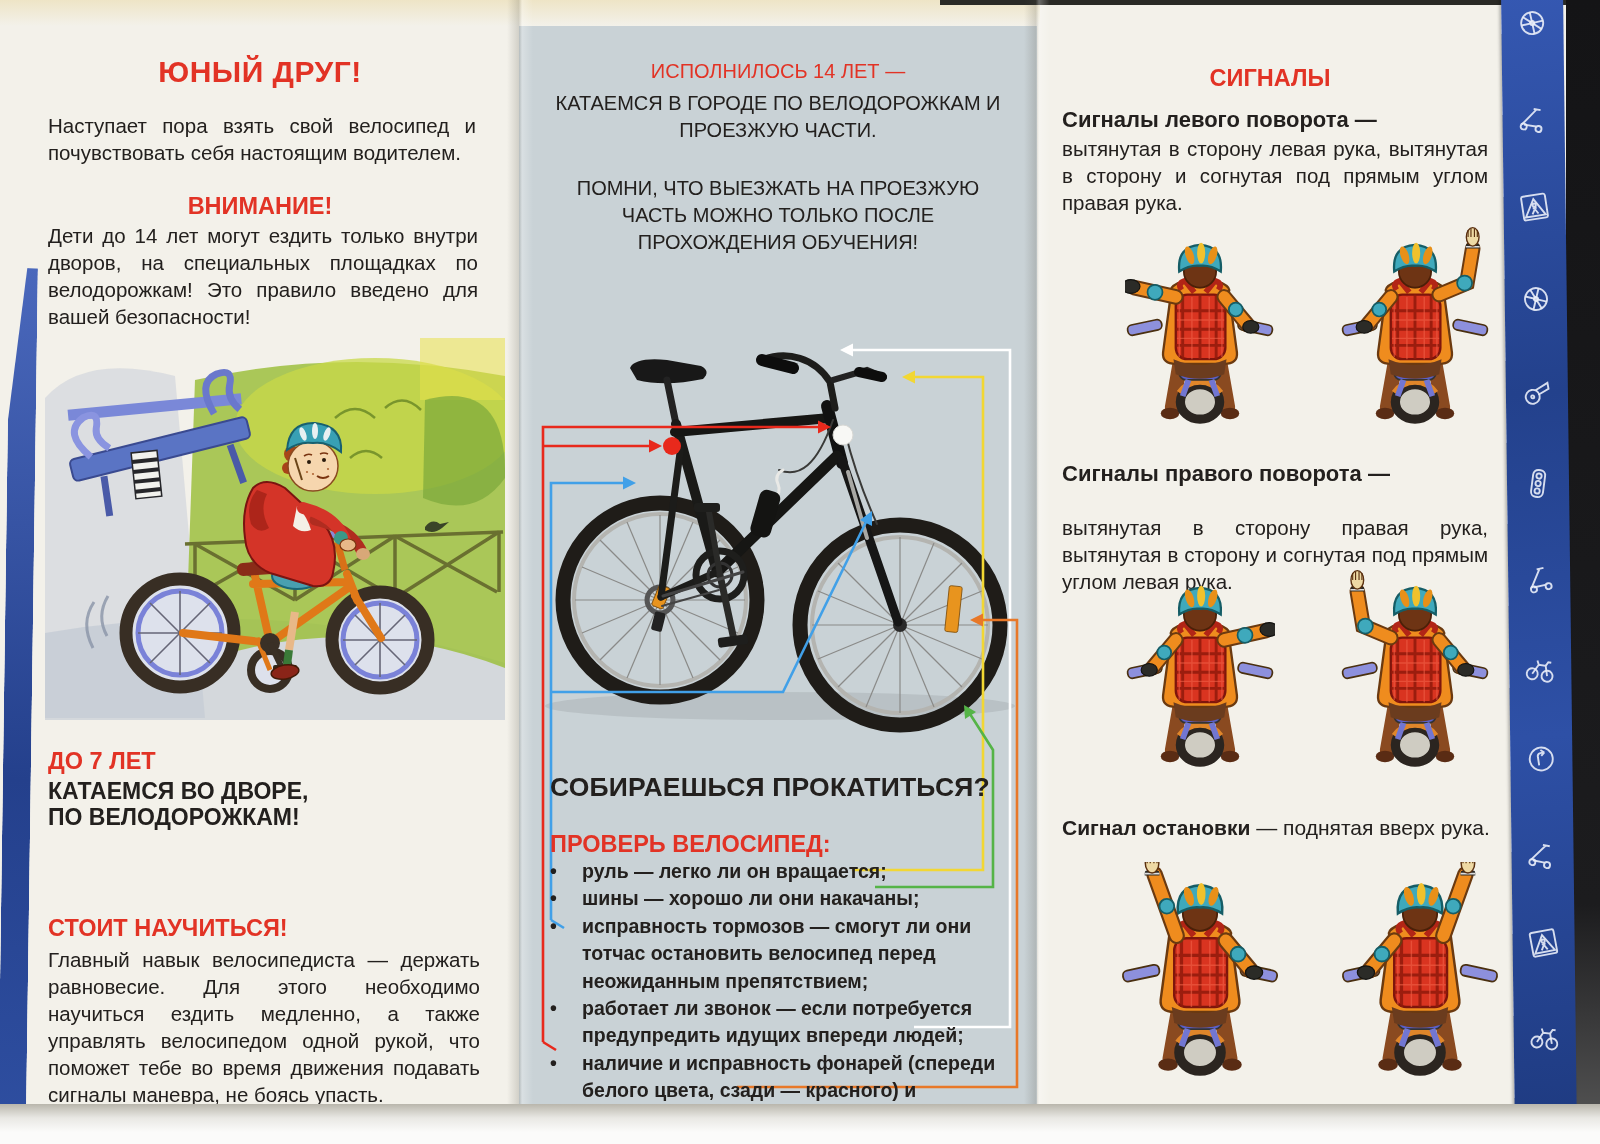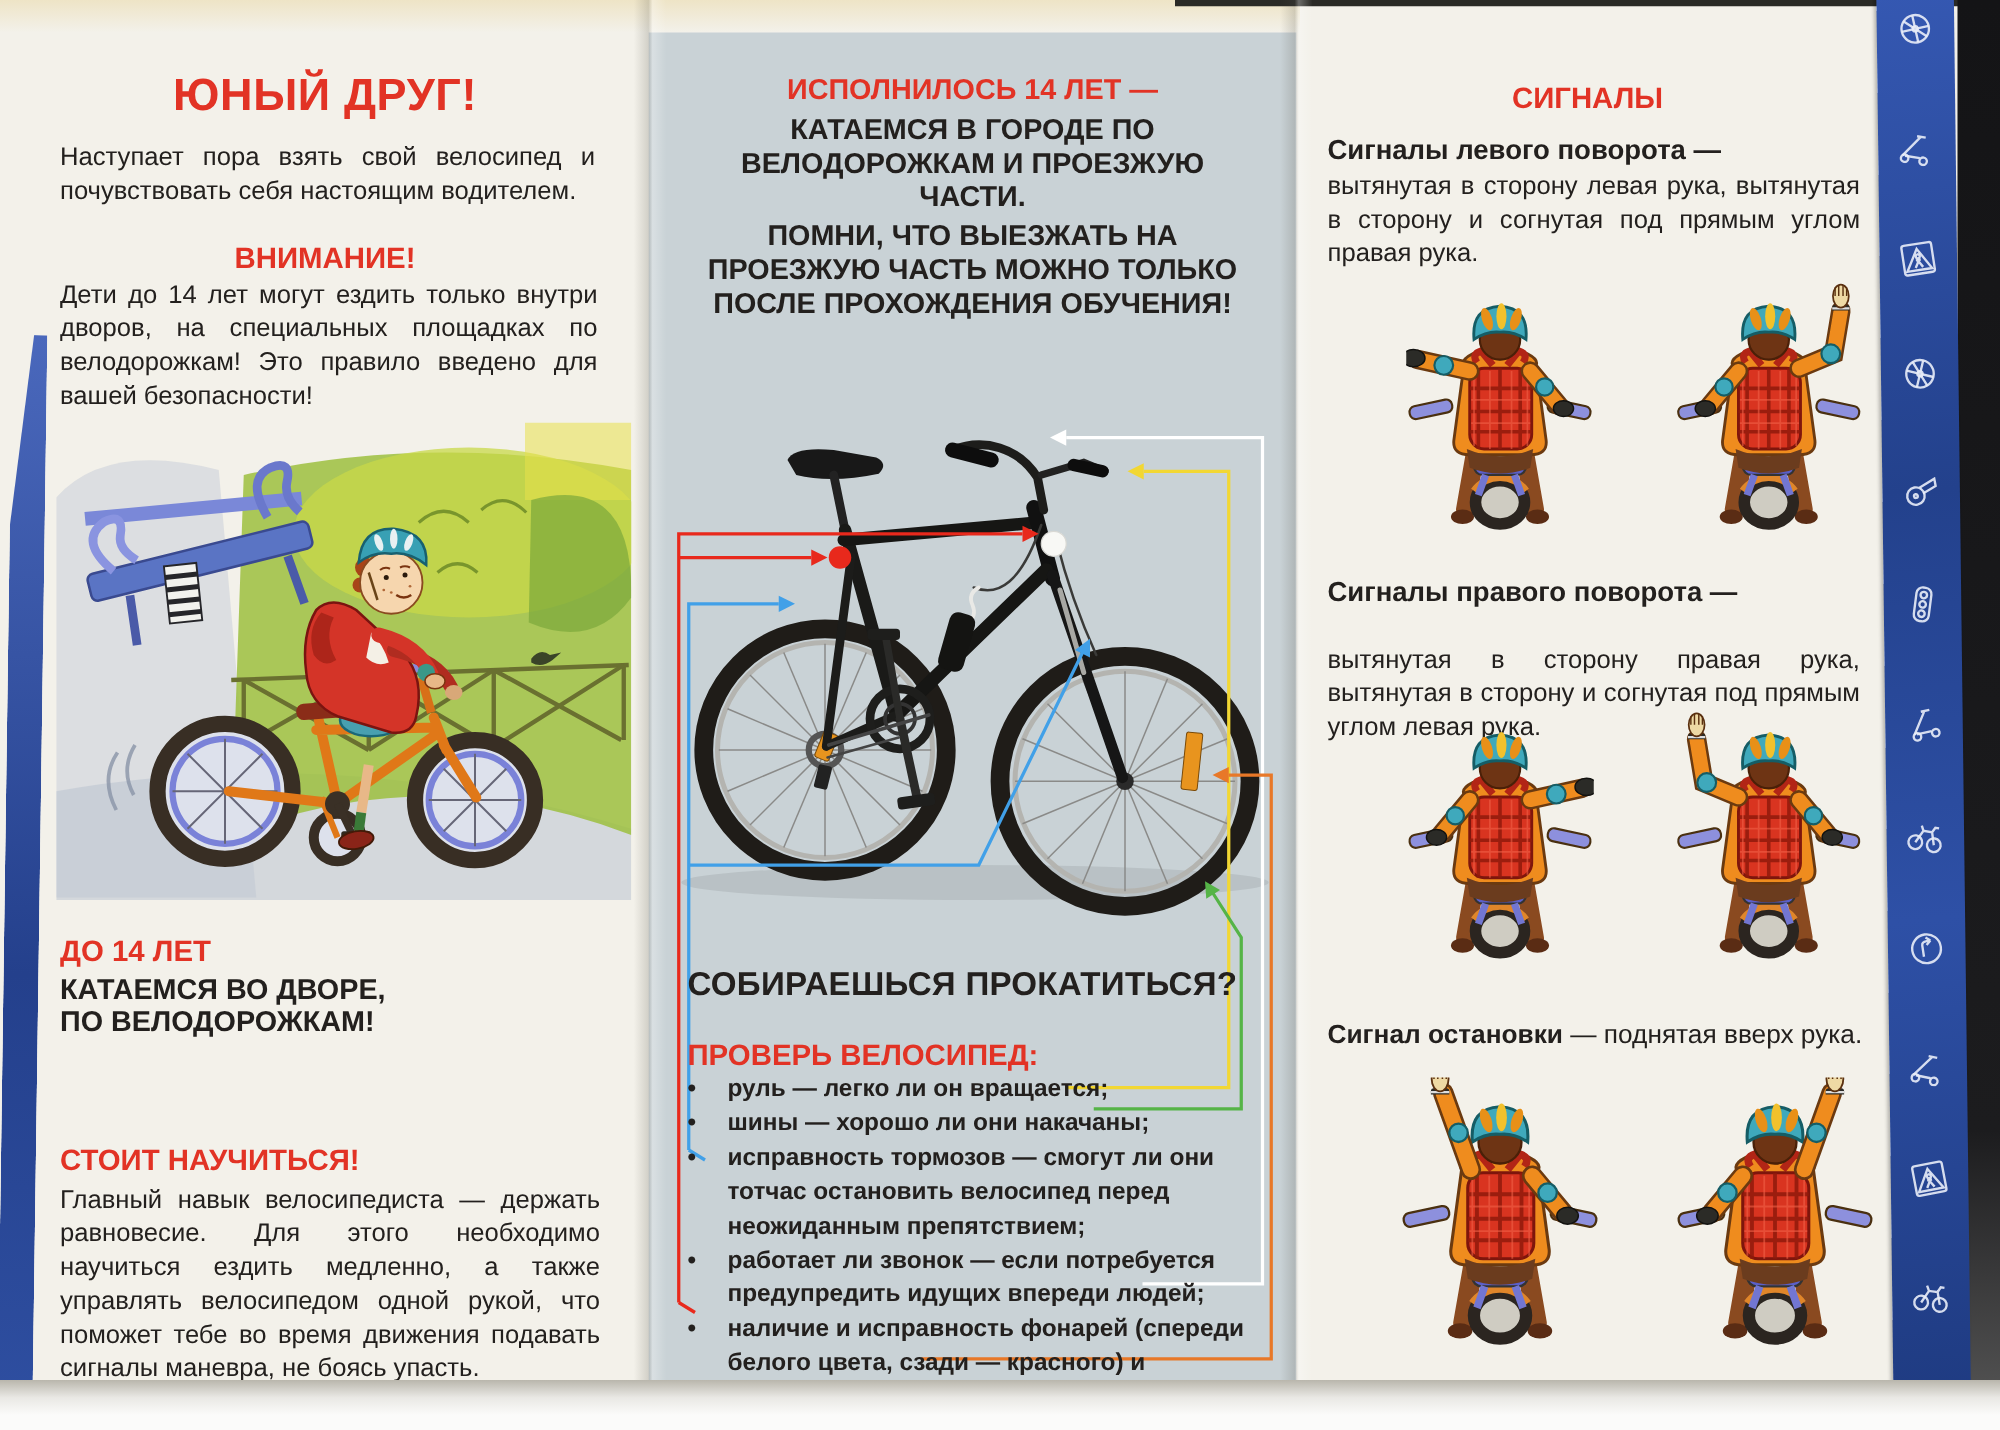--- a/index.html
+++ b/index.html
@@ -18,25 +18,25 @@
   .right-dark{left:1566px;top:0;width:34px;height:1130px;background:linear-gradient(#141416,#1c1c1e 80%,#555);}
   .blue-strip{left:1508px;top:-6px;width:62px;height:1140px;transform:rotate(-.7deg);
         background:linear-gradient(176deg,#3558b2,#23418c 35%,#2e50a6 65%,#1e3a80);box-shadow:-2px 0 3px rgba(0,0,0,.25);}
   .left-strip{left:4px;top:268px;width:28px;height:852px;transform:rotate(.8deg);
         background:linear-gradient(#4a68bc,#24408c 60%,#2e4ea0);
         clip-path:polygon(62% 0,100% 0,100% 100%,0 100%,0 18%);}
 
   h1,h2,h3,p,ul{margin:0;padding:0;}
   .red{color:#e23325;}
   .c{text-align:center;}
-  .t-main{font-size:36px;font-weight:bold;letter-spacing:.5px;}
+  .t-main{font-size:30px;font-weight:bold;letter-spacing:.5px;}
   .t-sub{font-size:23.5px;font-weight:bold;}
   .body-text{font-size:20.5px;line-height:27px;text-align:justify;}
   .b-lines{font-size:23px;font-weight:bold;line-height:25.5px;}
-  .mid-head{font-size:23px;font-weight:bold;line-height:27px;}
+  .mid-head{font-size:20px;font-weight:normal;line-height:27px;}
   .ride-q{font-size:26.5px;font-weight:bold;letter-spacing:.2px;}
   .check-t{font-size:23.5px;font-weight:bold;text-align:right;}
   .checklist{list-style:none;}
   .checklist li{position:relative;font-size:19.5px;font-weight:bold;line-height:27.4px;padding-left:36px;}
   .checklist li::before{content:"•";position:absolute;left:4px;top:0;}
   .sig-head{font-size:22px;font-weight:bold;line-height:27px;}
   .inline-b{font-weight:bold;}
 
   .arm-o{stroke:#6b3a10;stroke-width:13.5;fill:none;stroke-linecap:round;}
   .arm-i{stroke:#ef8c1e;stroke-width:10;fill:none;stroke-linecap:round;}
@@ -216,21 +216,21 @@
           <circle cx="268" cy="136" r="1.1" fill="#b06838"></circle>
           <circle cx="283" cy="131" r="1.1" fill="#b06838"></circle>
         <path d="M242 112 Q244 84 270 85 Q298 88 296 114 Q282 103 268 105 Q254 103 242 112 Z" fill="#38a0b4" stroke="#186070" stroke-width="2"></path>
         <ellipse cx="258" cy="96" rx="3" ry="7" fill="#e8f0f2" transform="rotate(-20 258 96)"></ellipse>
         <ellipse cx="270" cy="93" rx="3" ry="8" fill="#e8f0f2"></ellipse>
         <ellipse cx="282" cy="96" rx="3" ry="7" fill="#e8f0f2" transform="rotate(20 282 96)"></ellipse>
         <path d="M250 120 L257 142" stroke="#6a4418" stroke-width="2"></path>
       </g>
     </svg>
 
-    <h3 class="abs t-sub red" style="left:48px;top:748px;">ДО 14 ЛЕТ</h3>
+    <h3 class="abs t-sub red" style="left:48px;top:748px;">ДО 7 ЛЕТ</h3>
     <div class="abs b-lines" style="left:48px;top:779px;width:430px;">
       <div>КАТАЕМСЯ ВО ДВОРЕ,</div>
       <div>ПО ВЕЛОДОРОЖКАМ!</div>
     </div>
 
     <h3 class="abs t-sub red" style="left:48px;top:915px;">СТОИТ НАУЧИТЬСЯ!</h3>
     <p class="abs body-text" style="left:48px;top:946px;width:432px;">Главный навык велосипедиста — держать равновесие. Для этого необходимо научиться ездить медленно, а также управлять велосипедом одной рукой, что поможет тебе во время движения подавать сигналы маневра, не боясь упасть.</p>
   </section>
 
   <section>

